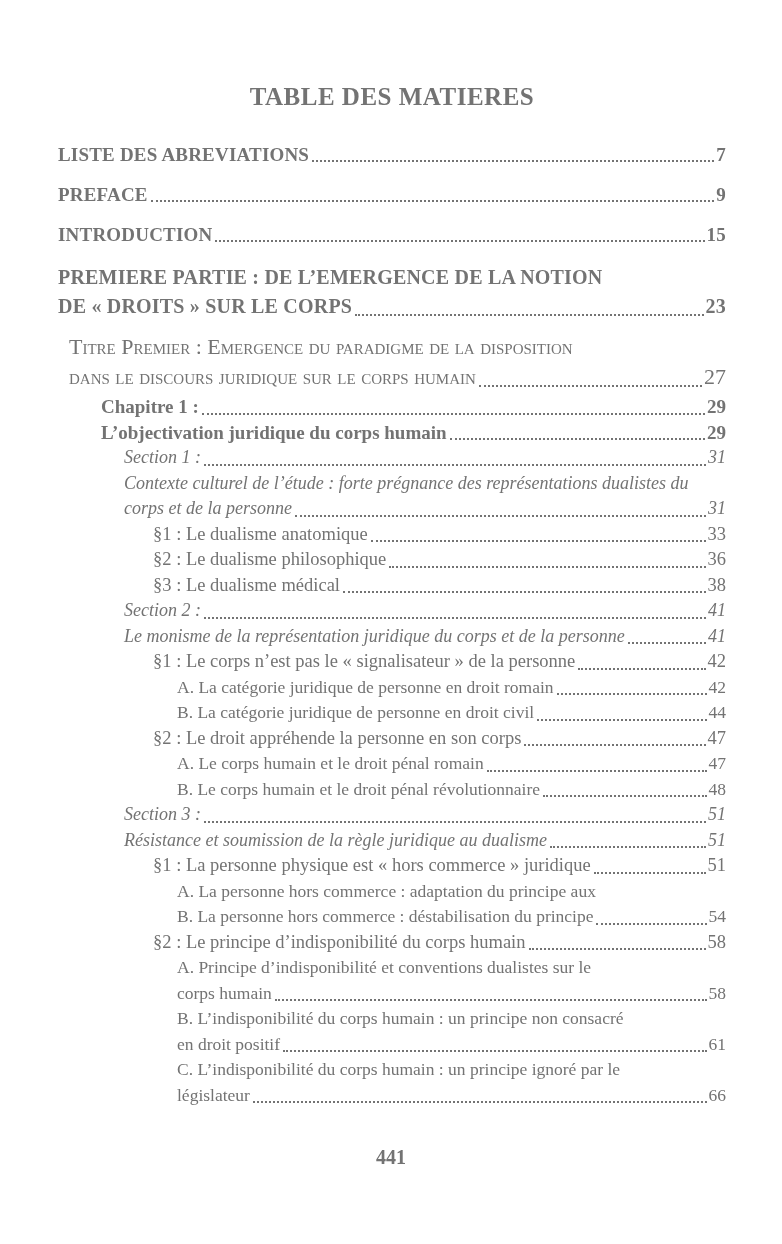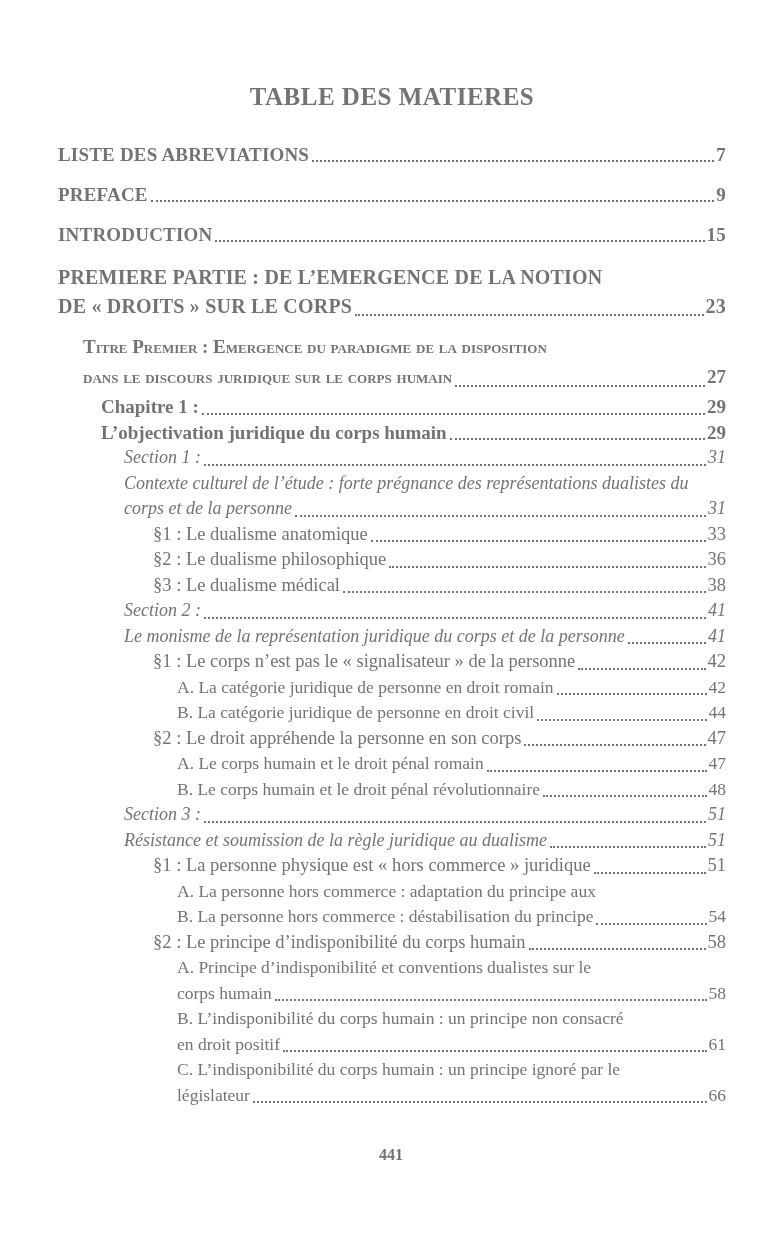--- a/index.html
+++ b/index.html
@@ -30,33 +30,33 @@
     flex: 1 1 auto;
     min-width: 12px;
     border-bottom: 2px dotted currentColor;
     align-self: flex-end;
     margin: 0 2px 5px 3px;
   }
   .pageno { white-space: nowrap; }
 
   .h1       { font-weight: bold; font-size: 19px;   line-height: 24px; letter-spacing: 0.2px; margin-bottom: 16px; }
   .part     { font-weight: bold; font-size: 20px; line-height: 29px; letter-spacing: 0.2px; margin-bottom: 11px; }
-  .titre    { font-variant: small-caps; font-size: 19px; line-height: 30px; margin-left: 25px; margin-bottom: 2px; font-weight: bold; }
+  .titre    { font-variant: small-caps; font-size: 22px; line-height: 30px; margin-left: 11px; margin-bottom: 2px; }
   .chapitre { font-weight: bold; font-size: 19px; line-height: 25.5px; margin-left: 43px; }
   .section  { font-style: italic; font-size: 18px; line-height: 25.5px; margin-left: 66px; }
   .para     { font-size: 18.5px; line-height: 25.5px; margin-left: 95px; }
   .sub      { font-size: 17.5px; line-height: 25.5px; margin-left: 119px; }
 
   .folio {
     position: absolute;
     left: 0;
     right: 0;
     top: 1146px;
     text-align: center;
-    font-size: 16px;
+    font-size: 20px;
     font-weight: bold;
   }
 </style>
 </head>
 <body>
 
 <div class="page">
 
   <h1 class="doc-title">TABLE DES MATIERES</h1>
 

